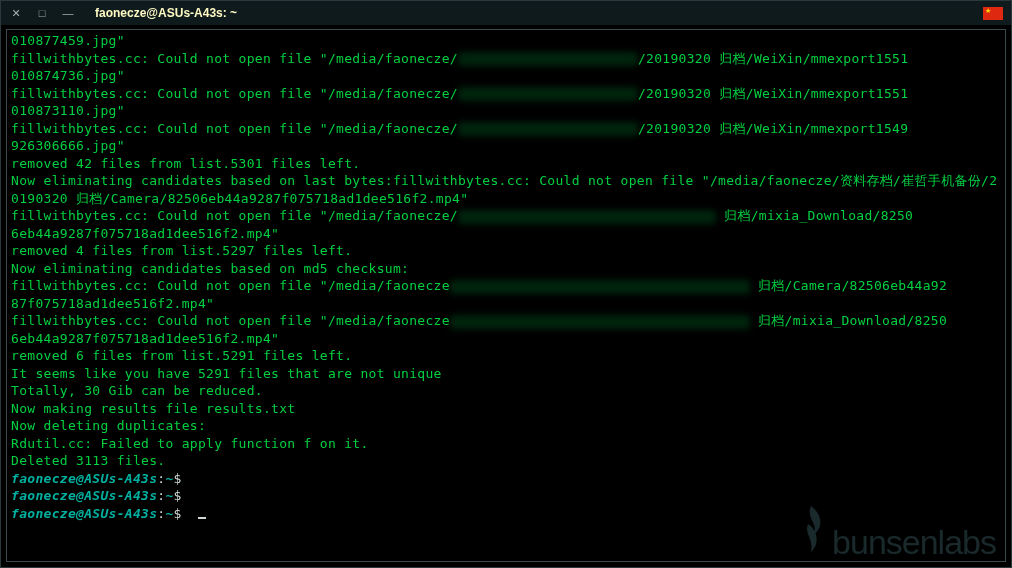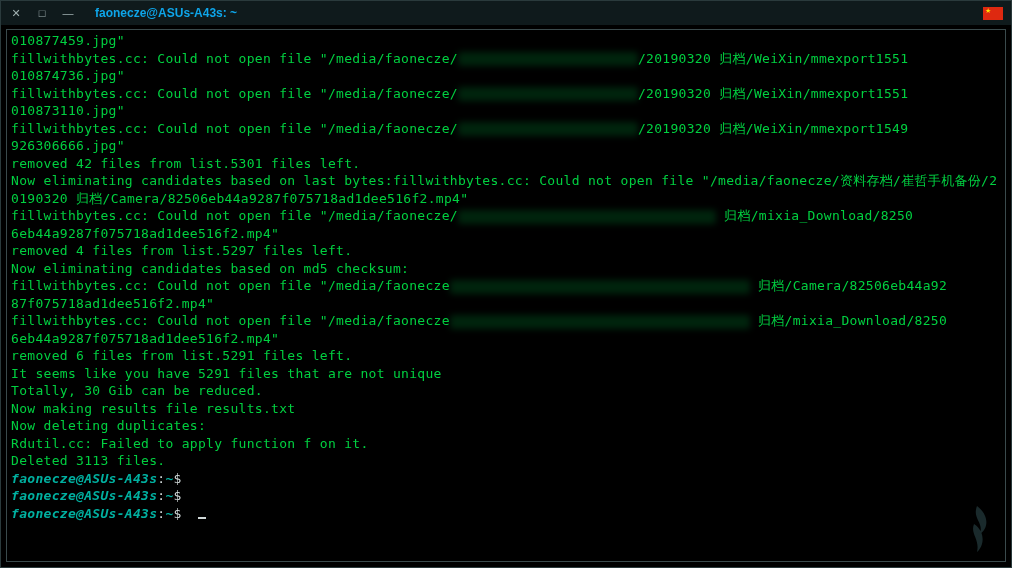--- a/index.html
+++ b/index.html
@@ -36,21 +36,21 @@
   display: inline-flex;
   align-items: center;
   justify-content: center;
   color: #a0b0b0;
   font-size: 11px;
   cursor: pointer;
 }
 .titlebar .btn.close::before { content: "✕"; }
 .titlebar .btn.max::before { content: "□"; }
 .titlebar .btn.min::before { content: "—"; }
-.titlebar .title { margin-left: 8px; font-weight: bold; color: #0ea5e9; text-align: center; }
+.titlebar .title { margin-left: 8px; font-weight: bold; color: #fef9c3; text-align: center; }
 .titlebar .flag {
   margin-left: auto;
   width: 20px;
   height: 13px;
   background: linear-gradient(to bottom, #de2910 70%, #de2910 100%);
   position: relative;
 }
 .titlebar .flag::before {
   content: "★";
   position: absolute;
@@ -129,15 +129,16 @@
     <span class="title">faonecze@ASUs-A43s: ~</span>
     <span class="flag"></span>
   </div>
 
   <div class="terminal" id="term"><span class="line green">010877459.jpg"</span><span class="line green"><span>fillwithbytes.cc: Could not open file "/media/faonecze/</span><span class="redacted" style="width: 180px; height: 14px;">&nbsp;</span><span>/20190320 归档/WeiXin/mmexport1551</span></span><span class="line green">010874736.jpg"</span><span class="line green"><span>fillwithbytes.cc: Could not open file "/media/faonecze/</span><span class="redacted" style="width: 180px; height: 14px;">&nbsp;</span><span>/20190320 归档/WeiXin/mmexport1551</span></span><span class="line green">010873110.jpg"</span><span class="line green"><span>fillwithbytes.cc: Could not open file "/media/faonecze/</span><span class="redacted" style="width: 180px; height: 14px;">&nbsp;</span><span>/20190320 归档/WeiXin/mmexport1549</span></span><span class="line green">926306666.jpg"</span><span class="line green">removed 42 files from list.5301 files left.</span><span class="line green">Now eliminating candidates based on last bytes:fillwithbytes.cc: Could not open file "/media/faonecze/资料存档/崔哲手机备份/20190320 归档/Camera/82506eb44a9287f075718ad1dee516f2.mp4"</span><span class="line green"><span>fillwithbytes.cc: Could not open file "/media/faonecze/</span><span class="redacted" style="width: 258px; height: 14px;">&nbsp;</span><span> 归档/mixia_Download/8250</span></span><span class="line green">6eb44a9287f075718ad1dee516f2.mp4"</span><span class="line green">removed 4 files from list.5297 files left.</span><span class="line green">Now eliminating candidates based on md5 checksum:</span><span class="line green"><span>fillwithbytes.cc: Could not open file "/media/faonecze</span><span class="redacted" style="width: 300px; height: 14px;">&nbsp;</span><span> 归档/Camera/82506eb44a92</span></span><span class="line green">87f075718ad1dee516f2.mp4"</span><span class="line green"><span>fillwithbytes.cc: Could not open file "/media/faonecze</span><span class="redacted" style="width: 300px; height: 14px;">&nbsp;</span><span> 归档/mixia_Download/8250</span></span><span class="line green">6eb44a9287f075718ad1dee516f2.mp4"</span><span class="line green">removed 6 files from list.5291 files left.</span><span class="line green">It seems like you have 5291 files that are not unique</span><span class="line green">Totally, 30 Gib can be reduced.</span><span class="line green">Now making results file results.txt</span><span class="line green">Now deleting duplicates:</span><span class="line green">Rdutil.cc: Failed to apply function f on it.</span><span class="line green">Deleted 3113 files.</span><span class="line green"><span><span class="teal">faonecze@ASUs-A43s</span><span class="white">:</span><span class="teal">~</span><span class="white">$ </span></span></span><span class="line green"><span><span class="teal">faonecze@ASUs-A43s</span><span class="white">:</span><span class="teal">~</span><span class="white">$ </span></span></span><span class="line green"><span><span class="teal">faonecze@ASUs-A43s</span><span class="white">:</span><span class="teal">~</span><span class="white">$ </span> <span class="cursor"></span></span></span></div>
 
   <div class="watermark">
     <svg class="flame" viewBox="0 0 30 50">
       <path d="M15 2 C 10 15, 22 18, 18 30 C 26 25, 28 12, 15 2 Z M12 20 C 8 30, 18 35, 15 48 C 22 42, 24 28, 12 20 Z" fill="#1a2a2c"></path>
     </svg>
+    <span class="txt">bunsenlabs</span>
   </div>
 
 </div>
 
 </body></html>

